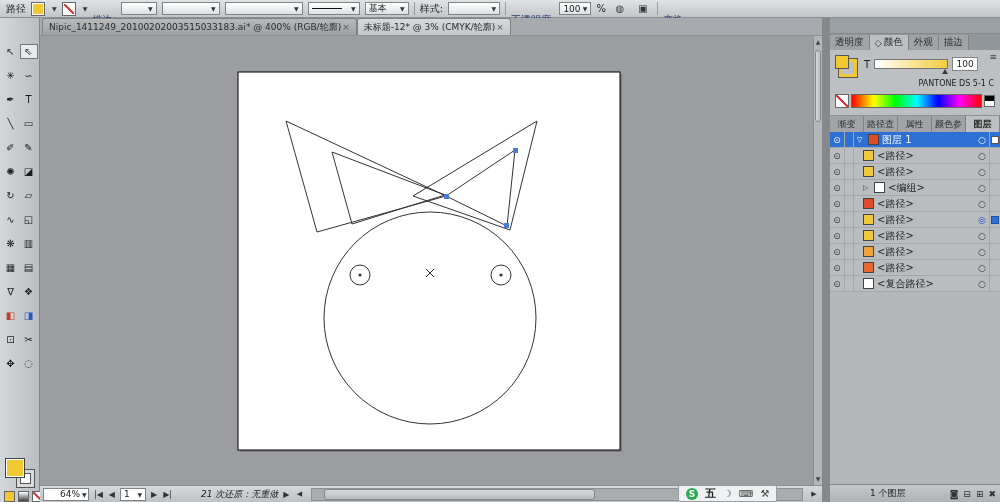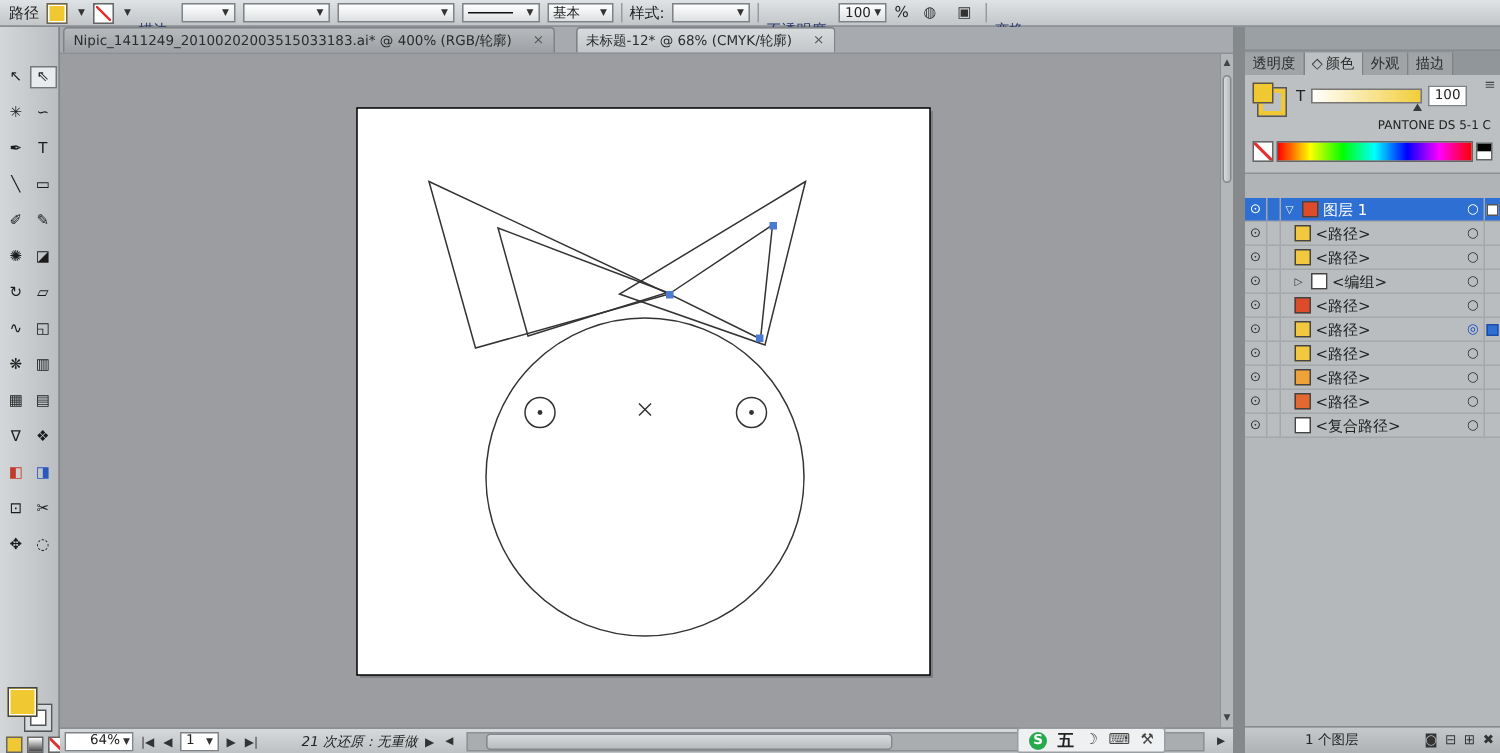--- a/index.html
+++ b/index.html
@@ -20,23 +20,23 @@
   .fillc{background:#f0c832;}
   .nonec{background:linear-gradient(to top right,#fff 44%,#e03030 46%,#e03030 54%,#fff 56%);}
   .vsep{width:1px;height:13px;background:#979b9f;}
   .cline{display:inline-block;width:30px;height:1px;background:#111;}
   .icobtn{width:16px;height:14px;border:1px solid transparent;display:inline-flex;align-items:center;
           justify-content:center;font-size:10px;color:#333;}
 
   
   .tbar{position:absolute;left:40px;top:18px;width:782px;height:18px;background:#a7abaf;
         border-bottom:1px solid #8b9094;display:flex;align-items:flex-end;padding-left:2px;box-sizing:border-box;}
-  .dtab{height:16px;display:flex;align-items:center;gap:14px;padding:0 6px;font-size:9px;color:#2b2b2b;
+  .dtab{height:16px;display:flex;align-items:center;gap:1px;padding:0 6px;font-size:9px;color:#2b2b2b;
         background:linear-gradient(#b6babd,#9da1a5);border:1px solid #7f8387;border-bottom:none;
-        border-radius:3px 3px 0 0;margin-right:14px;white-space:nowrap;overflow:hidden;}
+        border-radius:3px 3px 0 0;margin-right:0;white-space:nowrap;overflow:hidden;}
   .dtab.active{background:linear-gradient(#d8dbdd,#c2c6c9);}
   .tclose{font-size:9px;color:#555;cursor:pointer;}
 
   
   .tools-panel{position:absolute;left:0;top:18px;width:40px;height:484px;box-sizing:border-box;
         background:linear-gradient(90deg,#d4d7d9,#babec1);border-right:1px solid #83878b;}
   .tgrid{margin-top:26px;display:grid;grid-template-columns:18px 18px;justify-content:center;row-gap:9px;}
   .tool{height:15px;display:flex;align-items:center;justify-content:center;font-size:10px;color:#1b1b1b;cursor:pointer;}
   .tool.active{background:#e8ebed;border:1px solid #777;box-sizing:border-box;}
   .tool.warm{color:#c23b2a;}.tool.cool{color:#2b57c0;}
@@ -195,21 +195,21 @@
     <span class="vsep"></span>
     <span class="lnk">变换</span>
   </div>
 
   <div class="tbar">
     <div class="dtab">
       <span>Nipic_1411249_20100202003515033183.ai* @ 400% (RGB/轮廓)</span>
       <span class="tclose">×</span>
     </div>
     <div class="dtab active">
-      <span>未标题-12* @ 68% (CMYK/轮廓)</span>
+      <span>未标题-12* @ 3% (CMYK/轮廓)</span>
       <span class="tclose">×</span>
     </div>
   </div>
 
   <div class="tools-panel">
     <div class="tgrid">
       <div class="tool">↖</div>
       <div class="tool active">⇖</div>
       <div class="tool">✳</div>
       <div class="tool">∽</div>
@@ -341,20 +341,37 @@
       <div class="cpspec">
         <span class="cpnone"></span>
         <span class="cpspectrum"></span>
         <span class="cpbw">
             <span class="cpb"></span>
             <span class="cpw"></span>
           </span>
       </div>
     </div>
 
+    <div class="mtabs">
+      <span class="mtab">
+          <span>渐变</span>
+        </span>
+      <span class="mtab">
+          <span>路径查</span>
+        </span>
+      <span class="mtab">
+          <span>属性</span>
+        </span>
+      <span class="mtab">
+          <span>颜色参</span>
+        </span>
+      <span class="mtab active">
+          <span>图层</span>
+        </span>
+    </div>
 
     <div class="layers">
 
       <div class="lrow selr">
         <span class="leye">
             <span>⊙</span>
           </span>
         <span class="llock"></span>
         <span class="lmain">
             <span class="lexp">▽</span>

